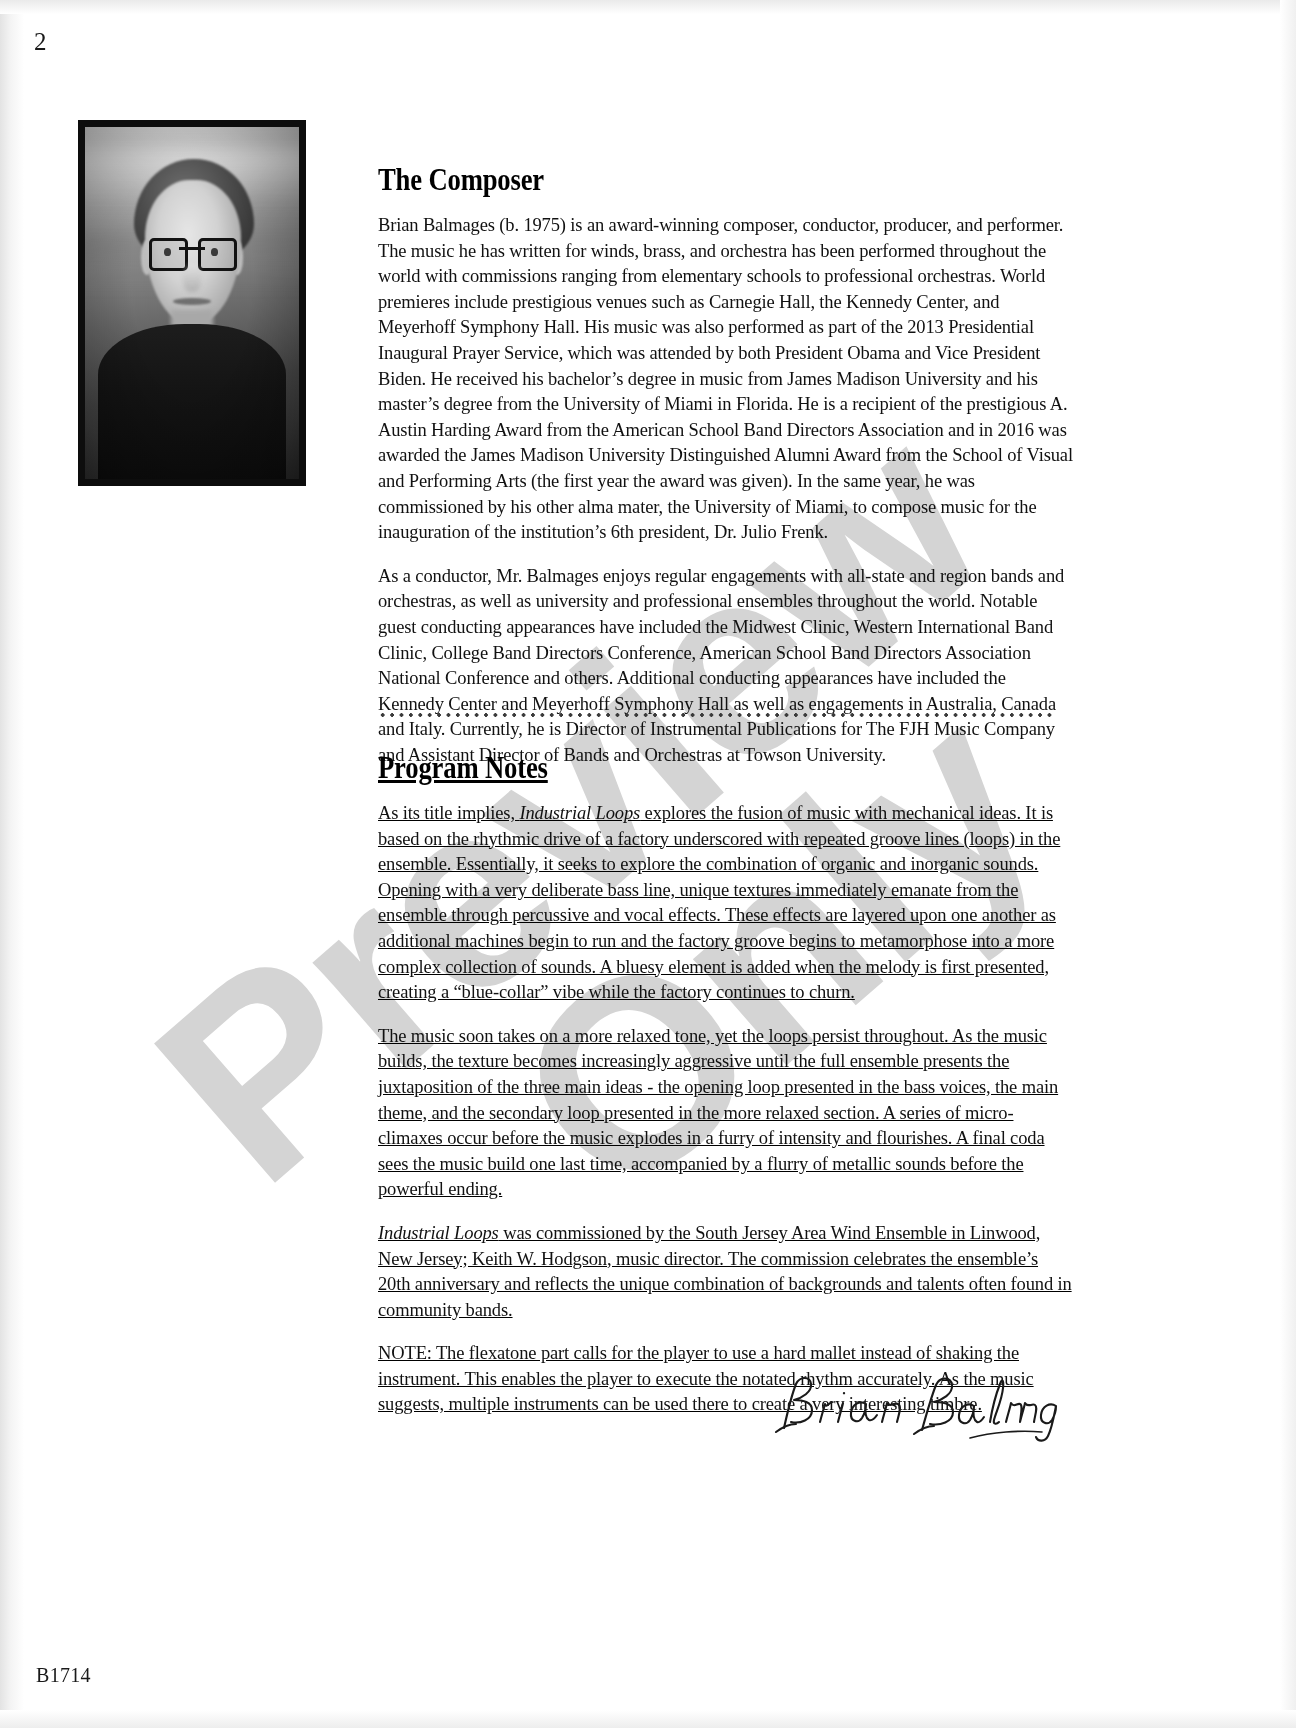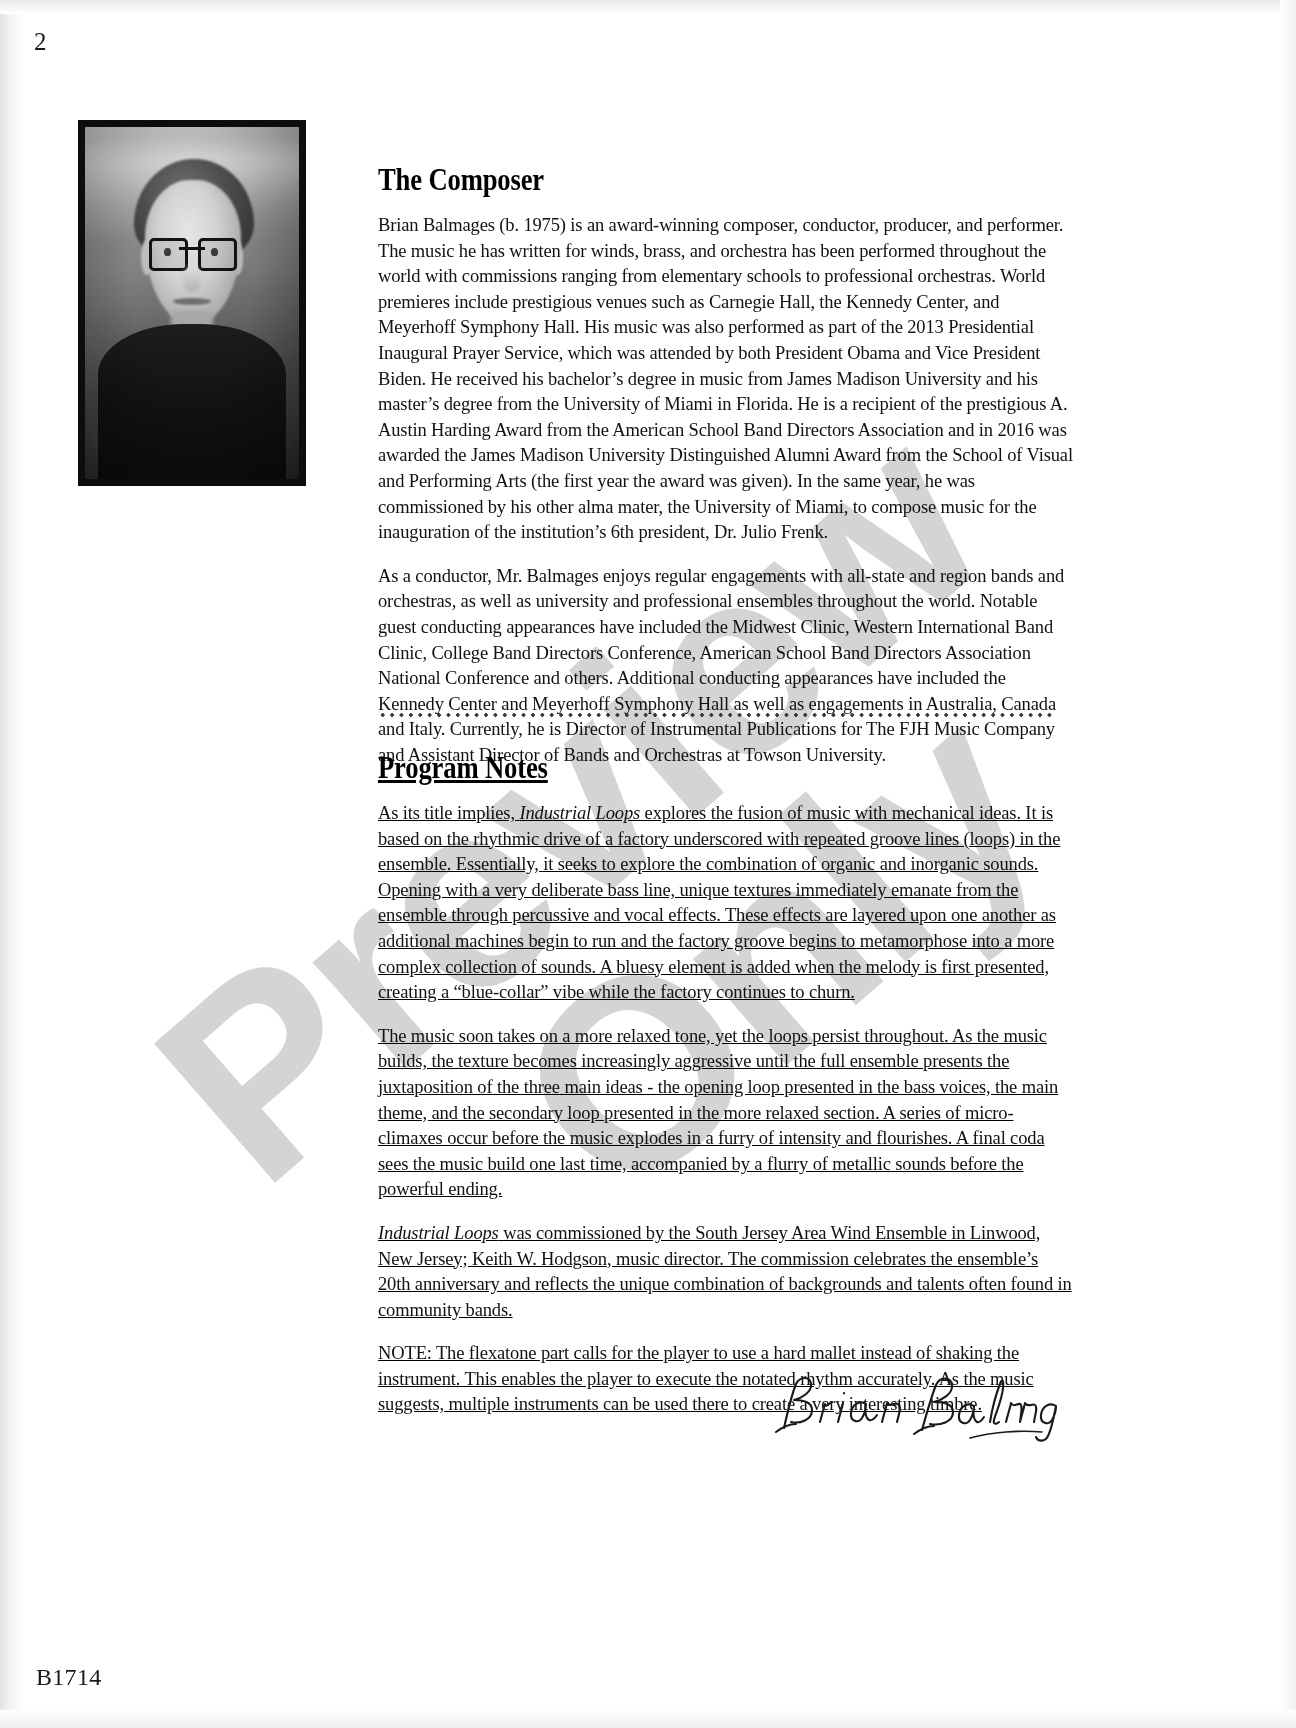--- a/index.html
+++ b/index.html
@@ -84,21 +84,21 @@
     color: #1a1a1a;
     z-index: 10;
   }
 
   
   .footer-code {
     position: absolute;
     left: 36px;
     top: 1664px;
     font-family: "Liberation Serif", "DejaVu Serif", serif;
-    font-size: 24px;
+    font-size: 20px;
     color: #1a1a1a;
     letter-spacing: 0.3px;
     z-index: 10;
   }
 
   
   .photo-frame {
     position: absolute;
     left: 78px;
     top: 120px;

